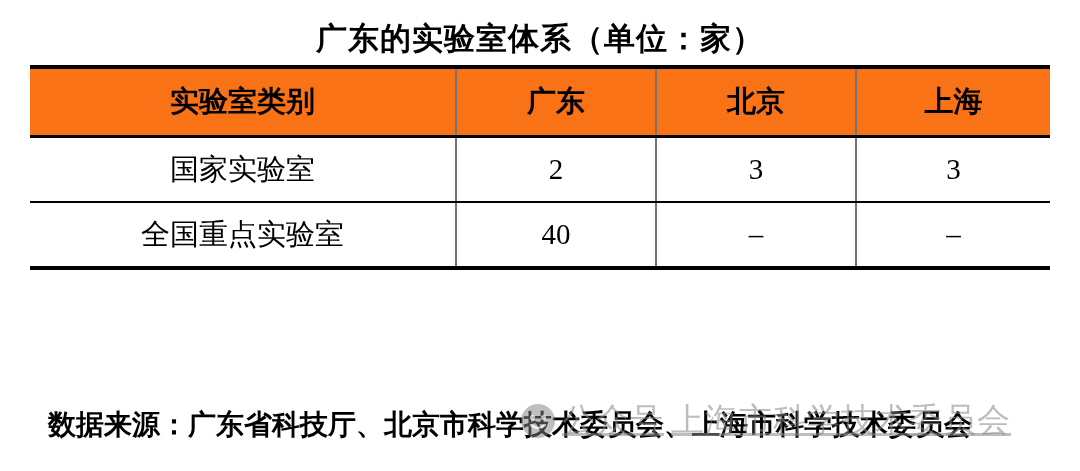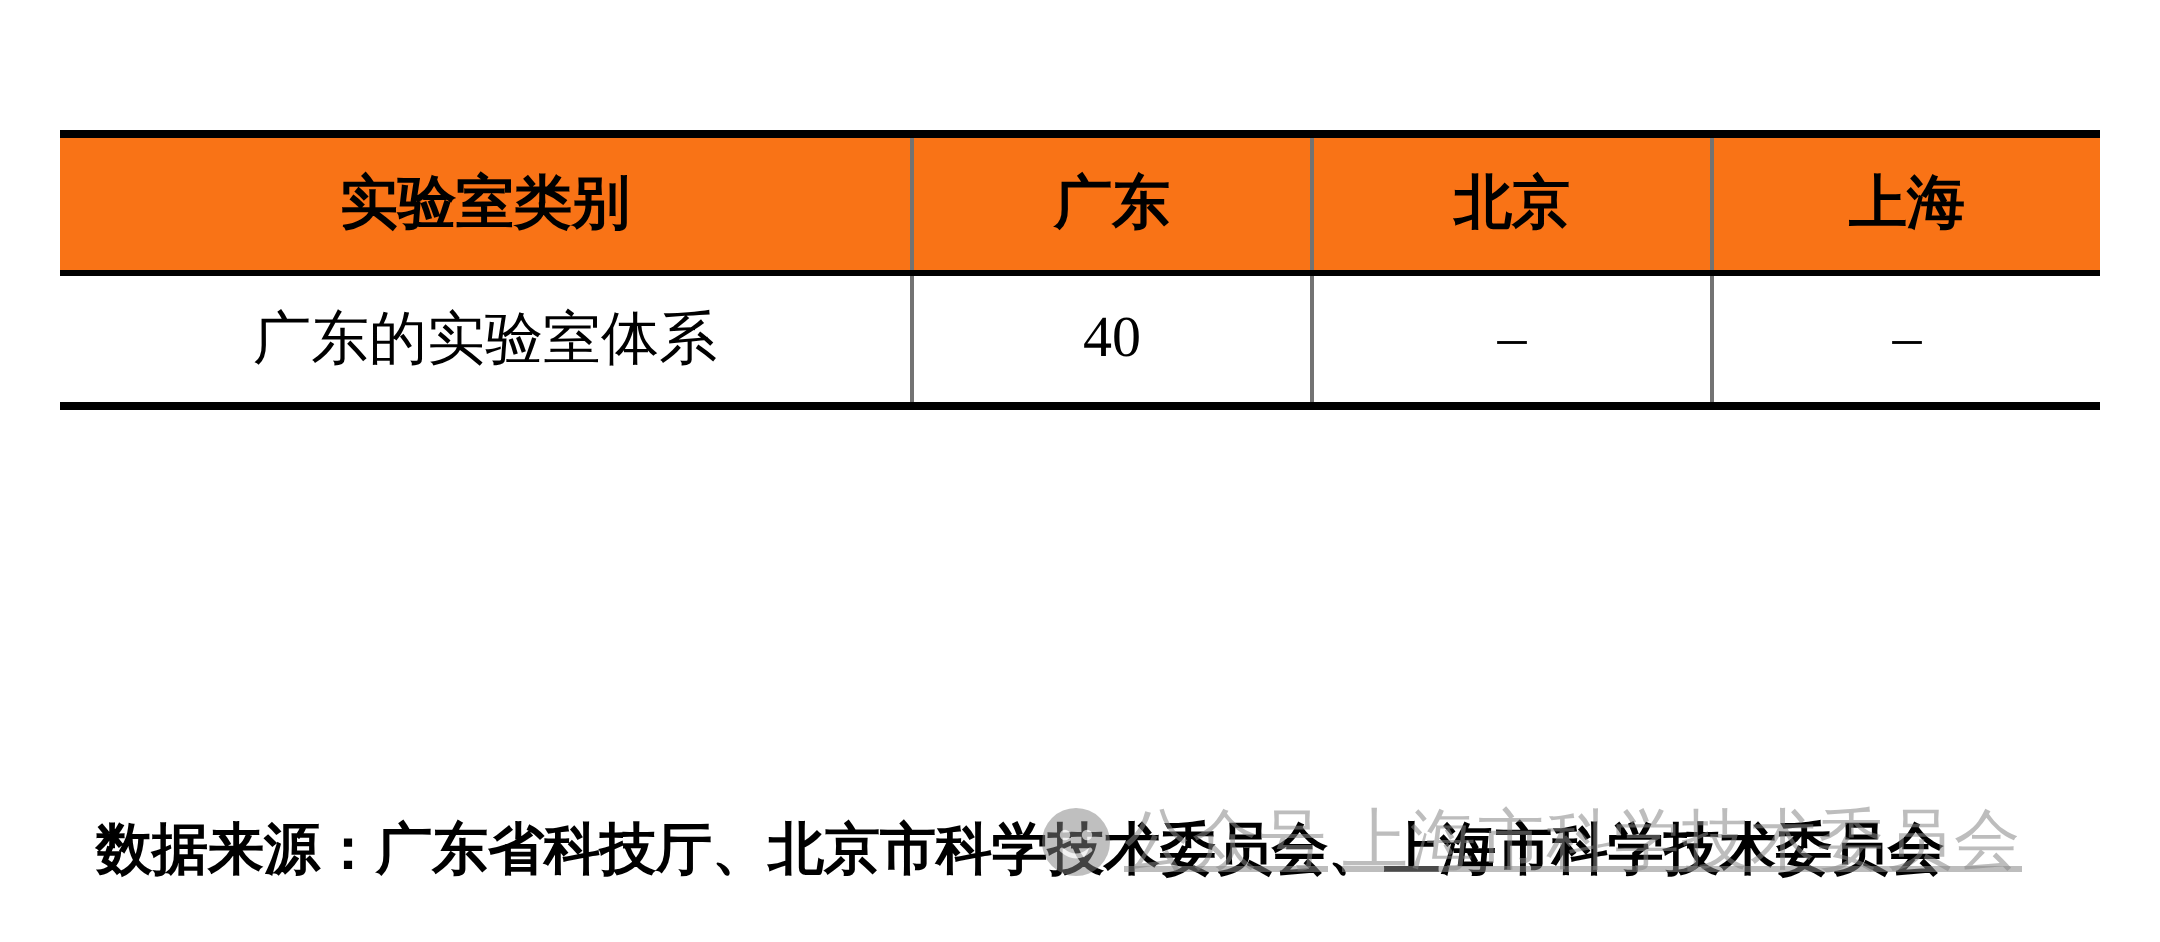--- a/index.html
+++ b/index.html
@@ -82,39 +82,46 @@
     letter-spacing: 1px;
     text-decoration: underline;
   }
   .wm-icon { width: 34px; height: 34px; flex: 0 0 auto; opacity: 0.85; }
 </style>
 </head>
 <body>
 
 <div id="screen">
 
+  <div class="title">广东的实验室体系（单位：家）</div>
 
   <table class="lab-table">
     <colgroup>
       <col style="width:426px">
         <col style="width:200px">
         <col style="width:200px">
         <col style="width:194px">
     </colgroup>
     <thead>
       <tr>
         <th>实验室类别</th>
         <th>广东</th>
         <th>北京</th>
         <th>上海</th>
       </tr>
     </thead>
     <tbody>
       <tr>
-        <td>广东的实验室体系</td>
+        <td>国家实验室</td>
+        <td>2</td>
+        <td>3</td>
+        <td>3</td>
+      </tr>
+      <tr>
+        <td>全国重点实验室</td>
         <td>40</td>
         <td>–</td>
         <td>–</td>
       </tr>
     </tbody>
   </table>
 
   <div class="footer">数据来源：广东省科技厅、北京市科学技术委员会、上海市科学技术委员会</div>
 
   <div class="watermark">

